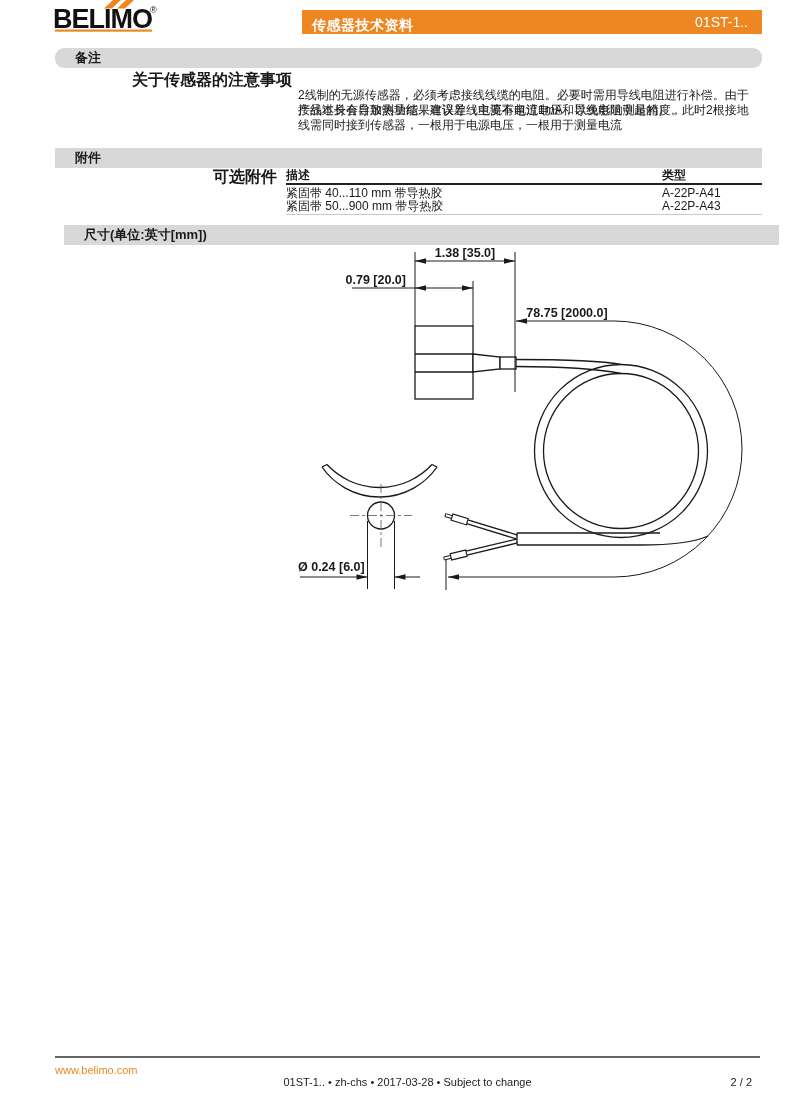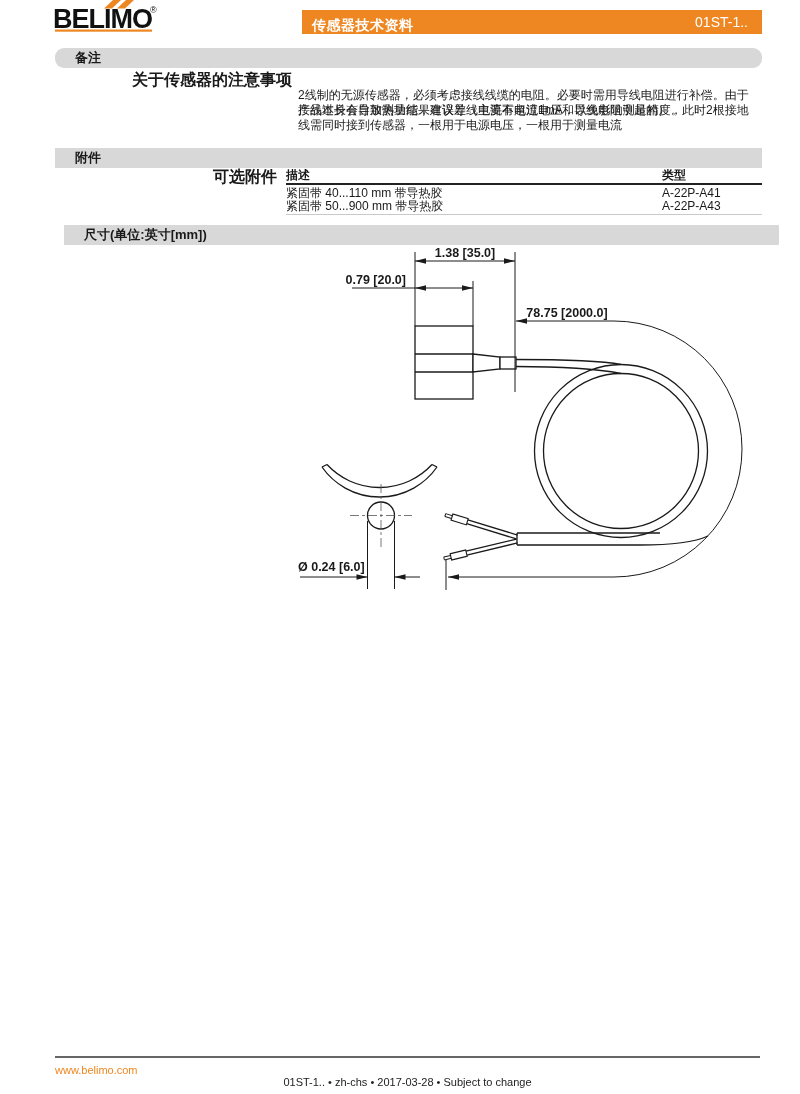--- a/index.html
+++ b/index.html
@@ -151,14 +151,15 @@
       <line x1="394.5" y1="577" x2="420" y2="577"></line>
       <polygon points="367.5,577 356.5,574.2 356.5,579.8" fill="#1a1a1a" stroke="none"></polygon>
       <polygon points="394.5,577 405.5,574.2 405.5,579.8" fill="#1a1a1a" stroke="none"></polygon>
       <text x="298" y="571" stroke="none">Ø 0.24 [6.0]</text>
     </g>
   </svg>
 
   <div class="abs footer-rule" style="left:55px;top:1056px;width:705px;"></div>
   <a class="abs footer-link" href="#" style="left:55px;top:1064px;">www.belimo.com</a>
   <div class="abs footer-text" style="left:55px;top:1064px;width:705px;text-align:center;">01ST-1.. • zh-chs • 2017-03-28 • Subject to change</div>
+  <div class="abs footer-text" style="left:55px;top:1064px;width:697px;text-align:right;">2 / 2</div>
 
 </div>
 
 </body></html>

